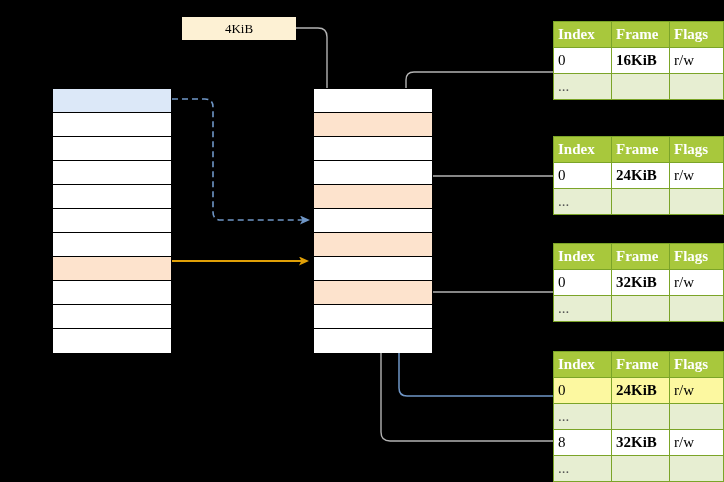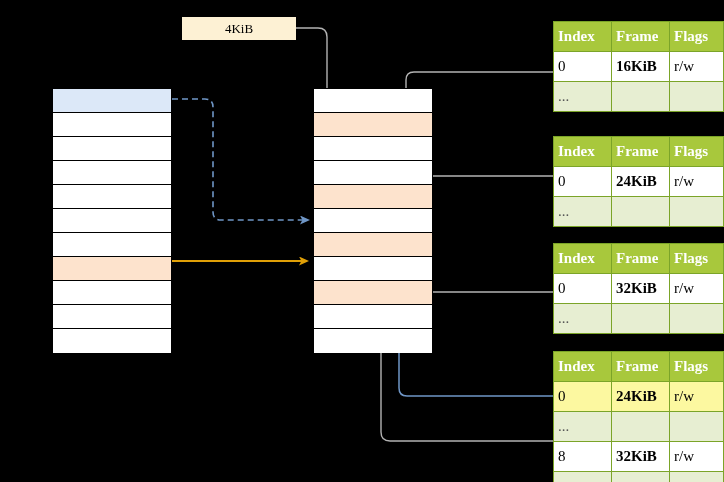--- a/index.html
+++ b/index.html
@@ -51,21 +51,21 @@
   .ptable {
     position: absolute;
     border-collapse: collapse;
     border: 1px solid #7ba428;
     table-layout: fixed;
     background: #ffffff;
   }
   .ptable th, .ptable td {
     border: 1px solid #7ba428;
     font-size: 15px;
-    padding: 6px 4px;
+    padding: 0 4px;
     height: 26px;
     text-align: left;
     white-space: nowrap;
     overflow: hidden;
   }
   .ptable th {
     background: #a8c83c;
     color: #ffffff;
     font-weight: bold;
   }

